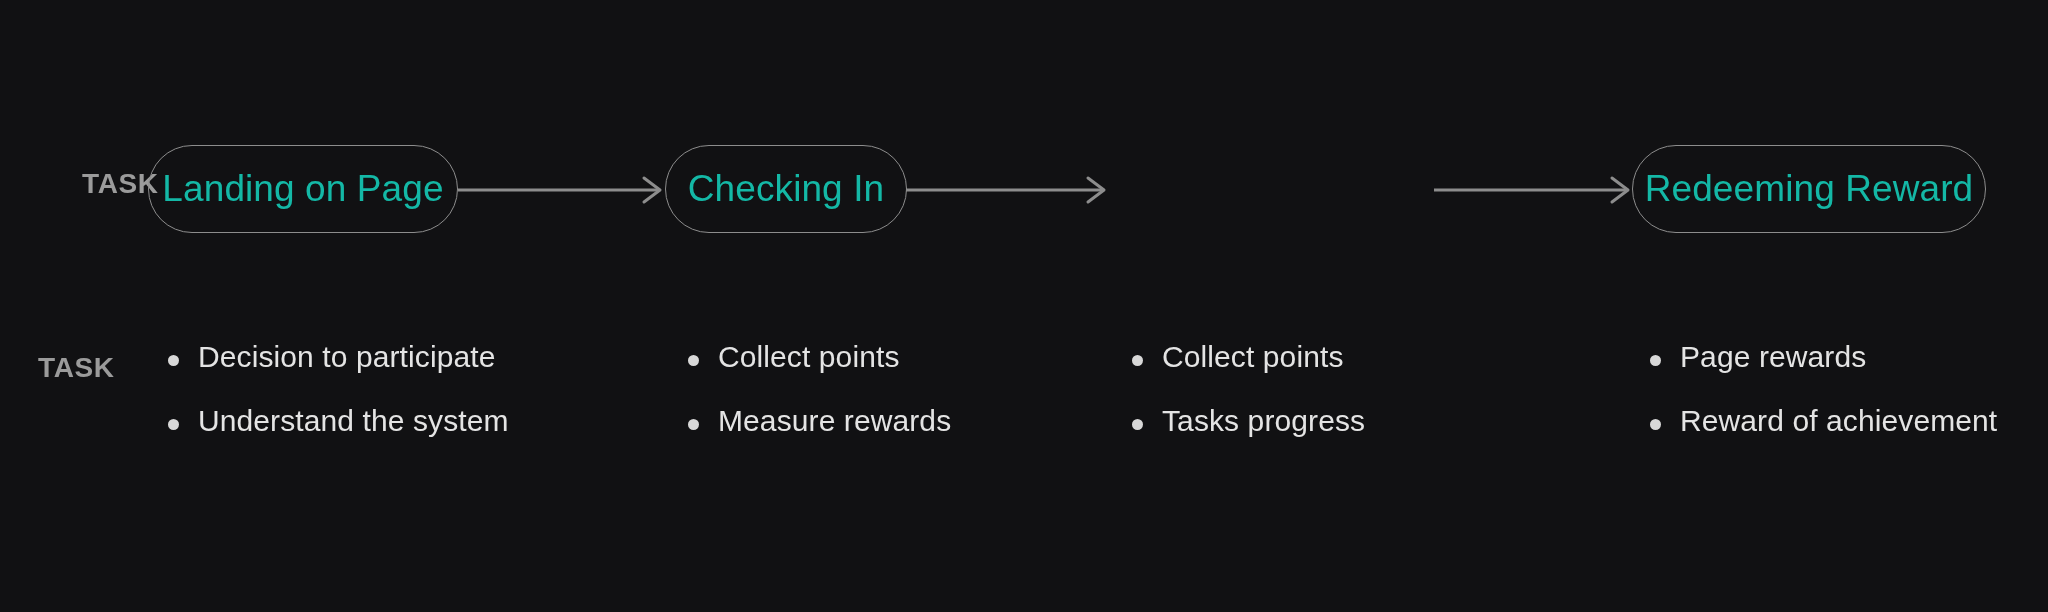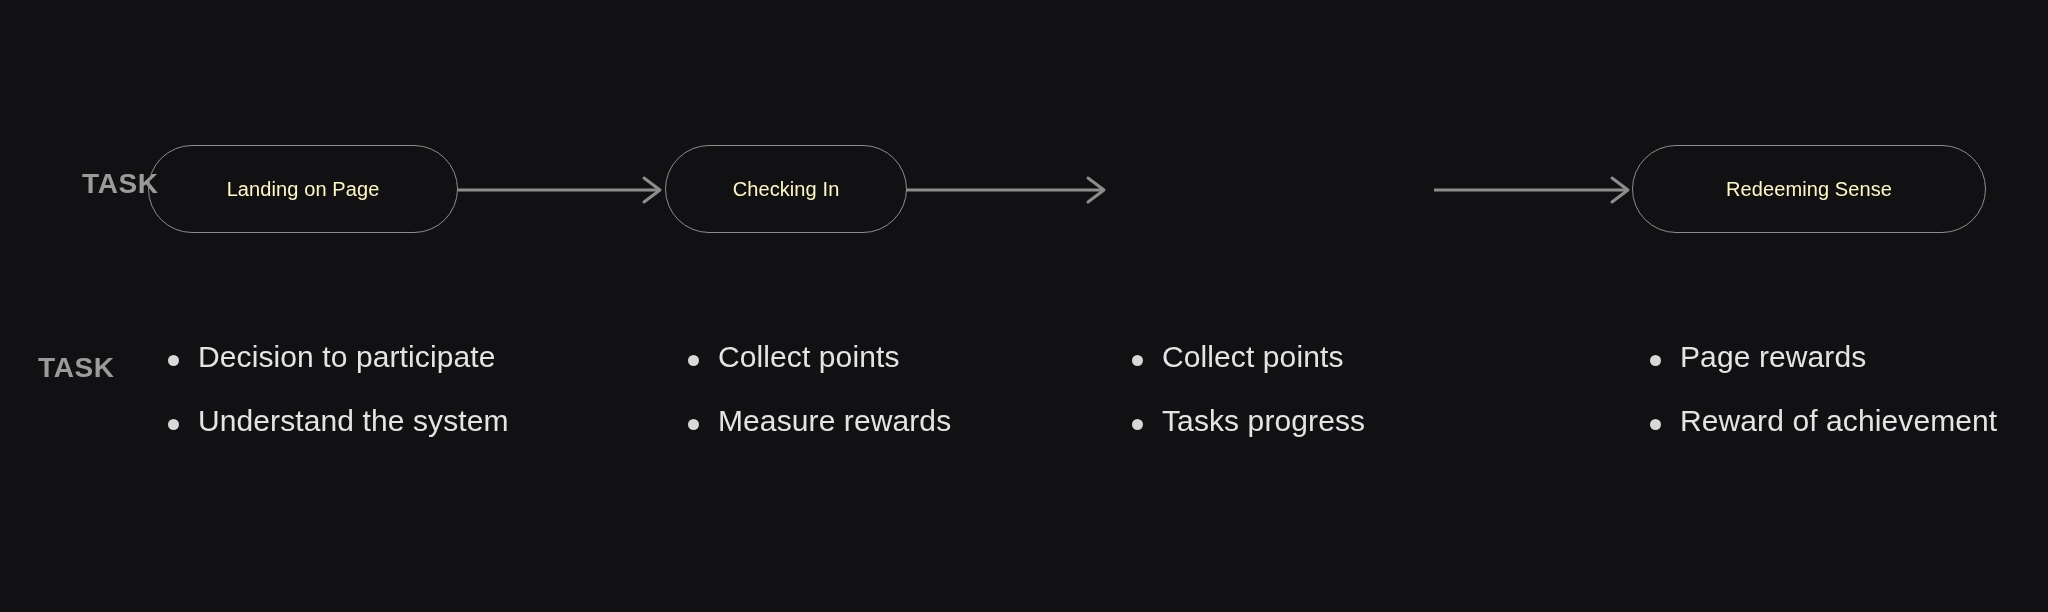--- a/index.html
+++ b/index.html
@@ -47,22 +47,22 @@
     height: 88px;
     box-sizing: border-box;
     border: 1.6px solid #8d8d8d;
     border-radius: 46px;
     background: transparent;
     display: flex;
     align-items: center;
     justify-content: center;
   }
   .pill-label {
-    color: #fef9c3;
-    font-size: 20px;
+    color: #14b8a6;
+    font-size: 37px;
     font-weight: 400;
     white-space: nowrap;
     letter-spacing: 0.1px;
   }
 
   
   .arrow {
     position: absolute;
     top: 172px;
     height: 36px;
@@ -119,21 +119,21 @@
     <div class="pill" style="left:148px; width:310px;">
       <span class="pill-label">Landing on Page</span>
     </div>
 
     <div class="pill" style="left:665px; width:242px;">
       <span class="pill-label">Checking In</span>
     </div>
 
 
     <div class="pill" style="left:1632px; width:354px;">
-      <span class="pill-label">Redeeming Sense</span>
+      <span class="pill-label">Redeeming Reward</span>
     </div>
   </div>
 
   <div class="arrow" style="left:458px; width:208px;">
     <svg width="208" height="36" viewBox="0 0 208 36" fill="none">
       <path d="M0 18 L200 18" stroke="#8d8d8d" stroke-width="3"></path>
       <path d="M186 6 L202 18 L186 30" stroke="#8d8d8d" stroke-width="3" fill="none" stroke-linecap="round" stroke-linejoin="round"></path>
     </svg>
   </div>
 

